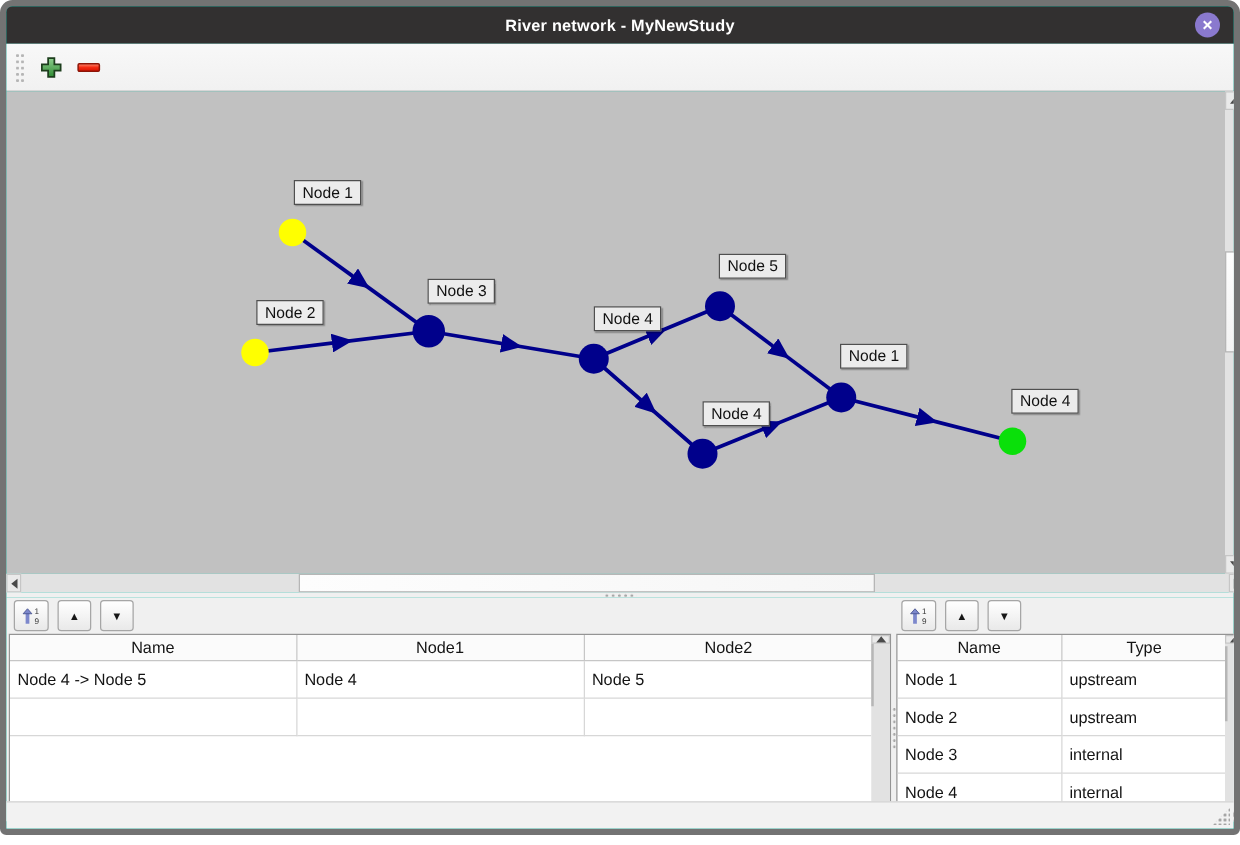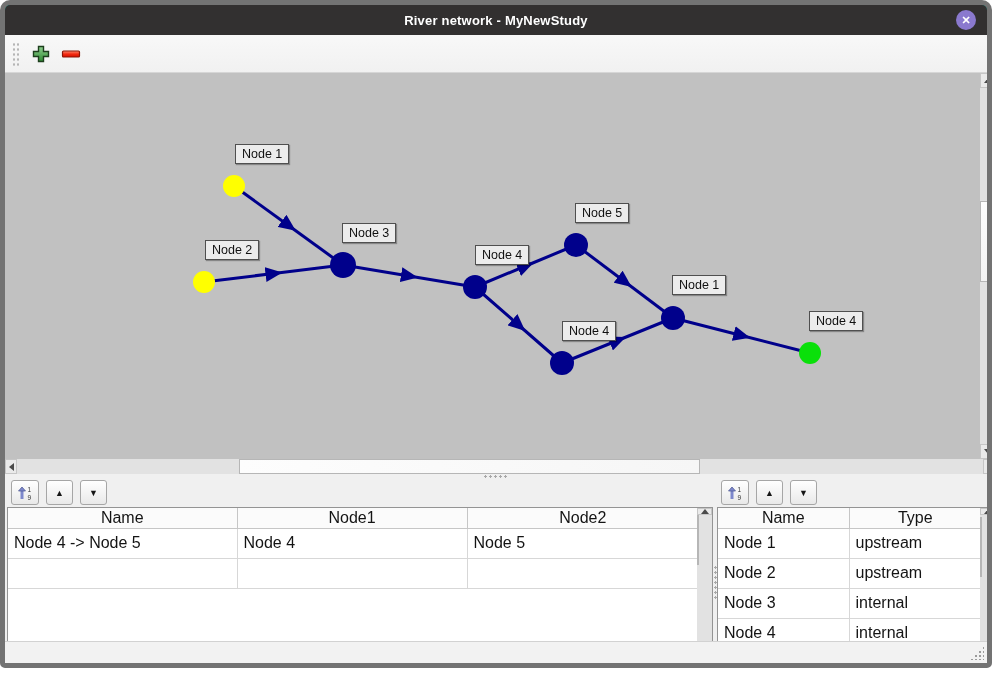--- a/index.html
+++ b/index.html
@@ -98,21 +98,21 @@
     display:flex; align-items:center; justify-content:center;
     font-size:9px; color:#161616;
   }
   
   .tablebox{
     position:absolute; top:29px; background:#fff; border:1px solid #949494; display:flex;
   }
   .tablebox.left{ left:2px; width:706px; height:150px; }
   .tablebox.right{ left:712px; width:279px; height:150px; }
   .tbl-viewport{ flex:1; overflow:hidden; }
-  table{ border-collapse:collapse; table-layout:fixed; width:100%; font-size:16px; color:#141414; }
+  table{ border-collapse:collapse; table-layout:fixed; width:100%; font-size:13px; color:#141414; }
   th{
     height:20px; font-weight:normal; background:#fbfbfb;
     border:1px solid #c6c6c6; border-top:none; text-align:center; overflow:hidden;
   }
   td{
     height:30px; background:#ffffff; border:1px solid #d7d7d7;
     padding-left:6px; text-align:left; overflow:hidden; white-space:nowrap;
   }
   th:first-child, td:first-child{ border-left:none; }
   th:last-child, td:last-child{ border-right:none; }

